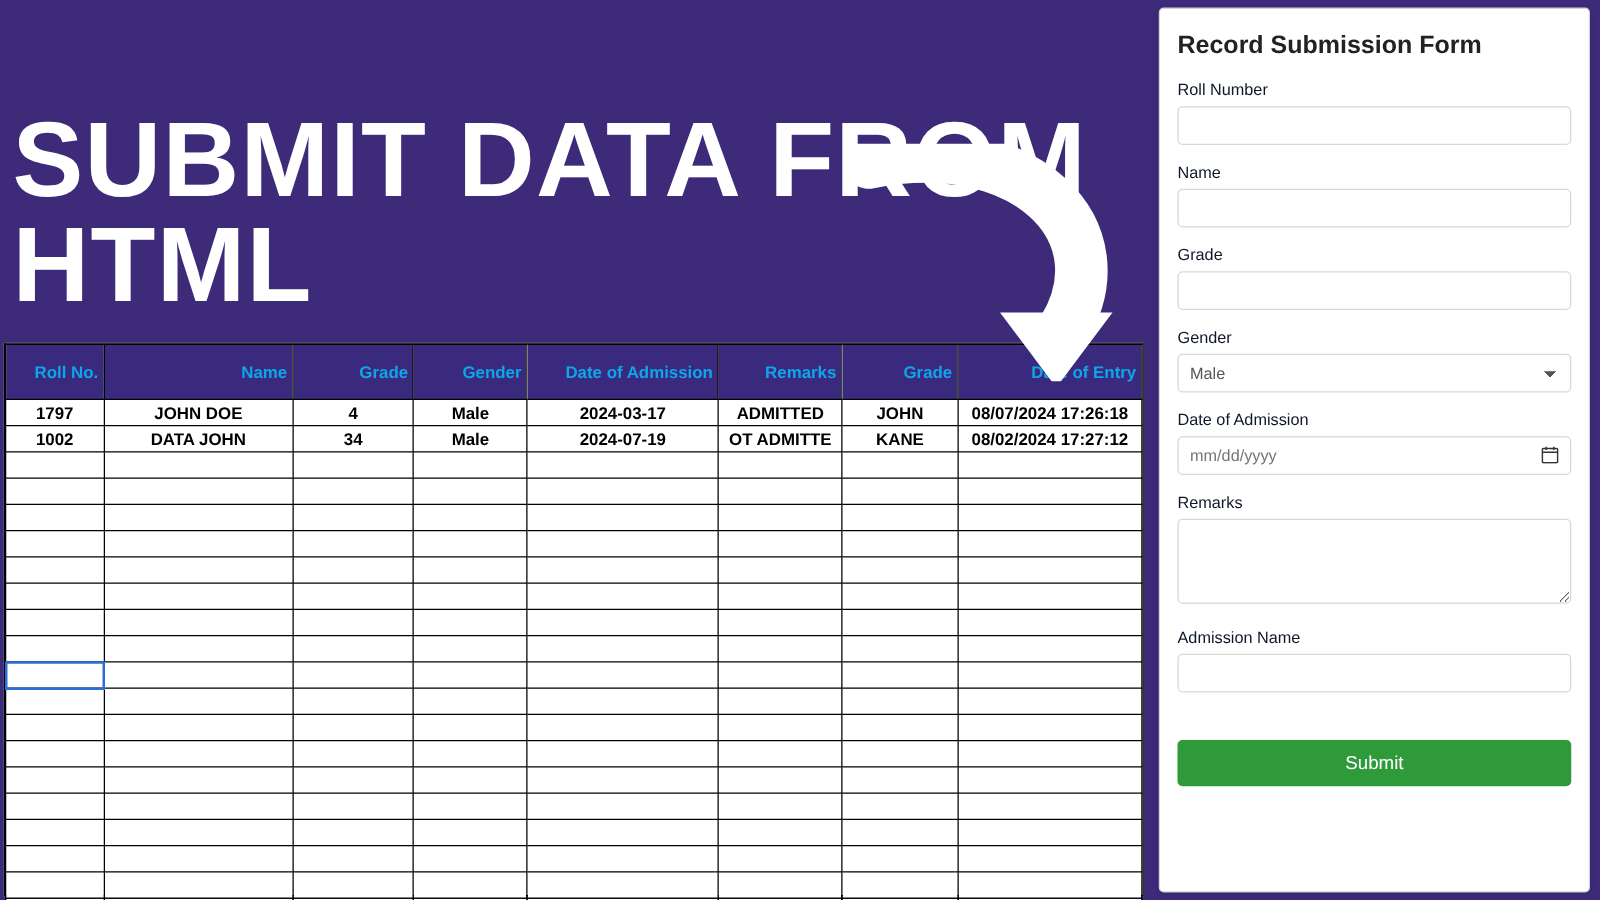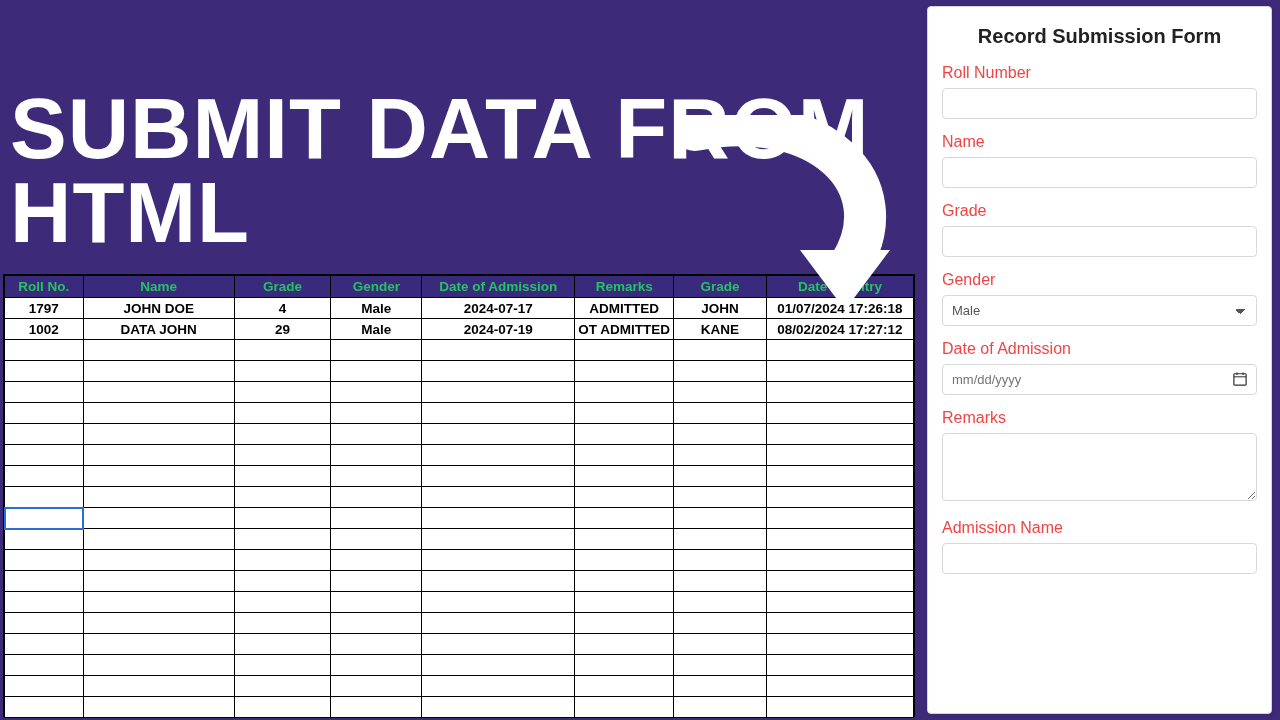--- a/index.html
+++ b/index.html
@@ -41,26 +41,26 @@
   }
   table.sheet {
     width: 100%;
     border-collapse: collapse;
     table-layout: fixed;
     font-size: 13.5px;
     font-family: Arial, sans-serif;
   }
   table.sheet th {
     background: #3a2a7d;
-    color: #22c55e;
+    color: #0ea5e9;
     font-weight: 700;
     border: 1px solid #000;
-    padding: 3px 4px;
+    padding: 14px 4px;
     height: 22px;
-    text-align: center;
+    text-align: right;
     white-space: nowrap;
     overflow: hidden;
   }
   table.sheet td {
     border: 1px solid #000;
     height: 21px;
     text-align: center;
     font-weight: 700;
     padding: 1px 3px;
     background: #ffffff;
@@ -96,31 +96,30 @@
     top: 6px;
     width: 345px;
     height: 708px;
     background: #ffffff;
     border: 1px solid #d5d5d5;
     border-radius: 4px;
     padding: 18px 14px 14px 14px;
     box-shadow: 0 1px 4px rgba(0,0,0,0.15);
   }
   .form-card h2 {
-    text-align: center;
     font-size: 20px;
     color: #222;
     font-weight: 700;
     margin-bottom: 16px;
   }
   .form-group { margin-bottom: 14px; }
   .form-group label {
     display: block;
-    font-size: 16px;
-    color: #ef4444;
+    font-size: 13px;
+    color: #0f172a;
     margin-bottom: 6px;
   }
   .form-group input[type=text],
   .form-group input[type=date],
   .form-group select,
   .form-group textarea {
     width: 100%;
     border: 1px solid #d8d8d8;
     border-radius: 4px;
     padding: 7px 9px;
@@ -188,32 +187,32 @@
           <th>Grade</th>
           <th>Date of Entry</th>
         </tr>
       </thead>
     <tbody id="sheet-body">
         <tr>
           <td>1797</td>
           <td>JOHN DOE</td>
           <td>4</td>
           <td>Male</td>
-          <td>2024-07-17</td>
+          <td>2024-03-17</td>
           <td>ADMITTED</td>
           <td>JOHN</td>
-          <td>01/07/2024 17:26:18</td>
+          <td>08/07/2024 17:26:18</td>
         </tr>
         <tr>
           <td>1002</td>
           <td>DATA JOHN</td>
-          <td>29</td>
+          <td>34</td>
           <td>Male</td>
           <td>2024-07-19</td>
-          <td>OT ADMITTED</td>
+          <td>OT ADMITTE</td>
           <td>KANE</td>
           <td>08/02/2024 17:27:12</td>
         </tr>
         <tr>
           <td></td>
           <td></td>
           <td></td>
           <td></td>
           <td></td>
           <td></td>
@@ -438,13 +437,14 @@
   <div class="form-group">
     <label>Remarks</label>
     <textarea style=""></textarea>
   </div>
 
   <div class="form-group">
     <label>Admission Name</label>
     <input type="text" style="">
   </div>
 
+  <button class="submit-btn">Submit</button>
 </div>
 
 </body></html>

